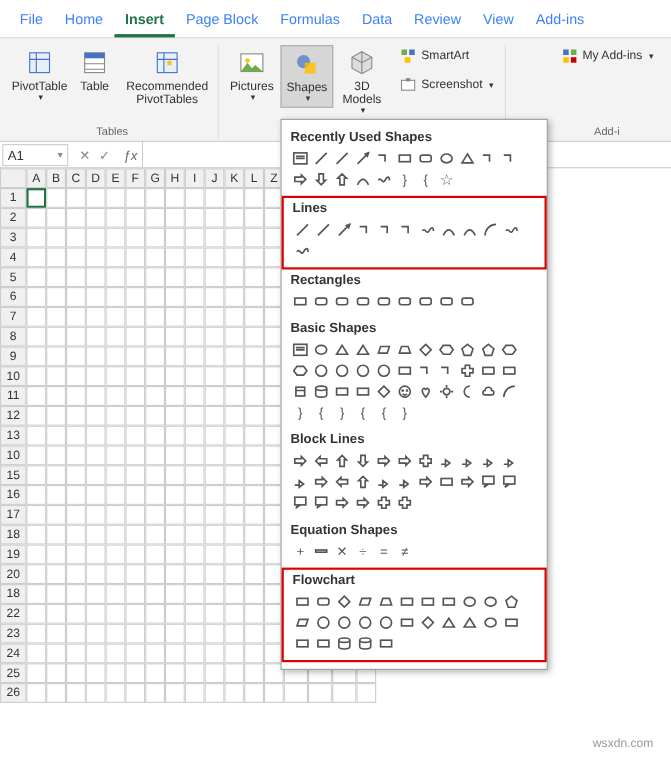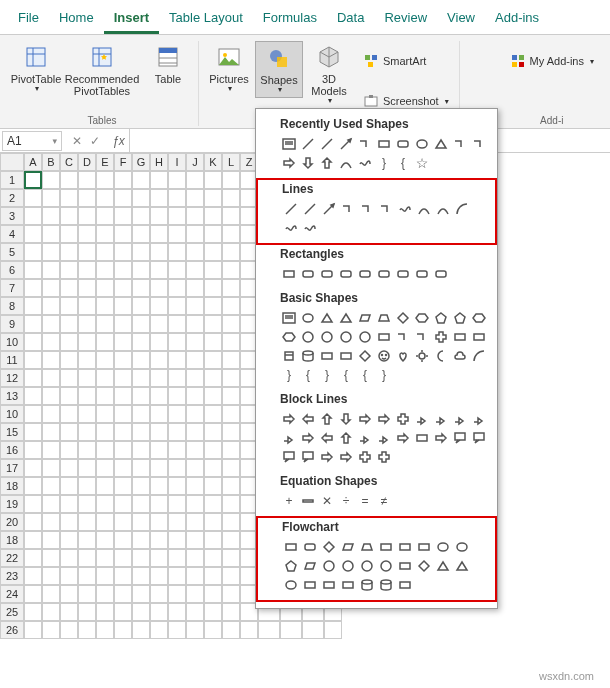--- a/index.html
+++ b/index.html
@@ -1,35 +1,35 @@
 <!DOCTYPE html>
 <html><head>
 <meta charset="utf-8">
 <style>
 * { box-sizing: border-box; margin: 0; padding: 0; font-family: "Segoe UI", sans-serif; }
 body { background: #fff; width: 610px; height: 688px; overflow: hidden; font-size: 12px; color: #333; position: relative; }
 
 
 .tabs { display: flex; padding: 4px 8px 0 8px; gap: 0; font-size: 13px; border-bottom: 1px solid #ccc; }
-.tab { padding: 6px 10px; cursor: pointer; color: #0f766e; }
+.tab { padding: 6px 10px; cursor: pointer; color: #3b82f6; }
 .tab.active { color: #217346; border-bottom: 3px solid #217346; font-weight: 600; }
 
 
 .ribbon { display: flex; background: #f3f3f3; border-bottom: 1px solid #ccc; padding: 6px 6px 2px 6px; height: 94px; }
 .group { display: flex; flex-direction: column; align-items: center; border-right: 1px solid #ddd; padding: 0 6px; }
 .group:last-child { border-right: none; }
 .group-row { display: flex; align-items: flex-start; gap: 2px; }
 .bigbtn { display: flex; flex-direction: column; align-items: center; width: 48px; padding: 2px; font-size: 11px; cursor: pointer; text-align: center; line-height: 1.1; }
 .bigbtn.wide { width: 80px; }
 .bigbtn .ic { width: 28px; height: 28px; display: flex; align-items: center; justify-content: center; margin-bottom: 2px; }
 .bigbtn.sel { background: #d6d6d6; border: 1px solid #aaa; }
 .group-label { font-size: 10px; color: #666; margin-top: auto; padding-top: 2px; }
 .smallbtn { display: flex; align-items: center; gap: 4px; font-size: 11px; padding: 2px 4px; cursor: pointer; }
 .smallbtn .ic { width: 16px; height: 16px; display: flex; align-items: center; justify-content: center; }
-.stack { display: flex; flex-direction: column; gap: 20px; margin-top: 10px; }
+.stack { display: flex; flex-direction: column; gap: 6px; }
 .drop { font-size: 8px; margin-left: 2px; }
 
 
 .fbar { display: flex; align-items: center; border-bottom: 1px solid #ccc; height: 24px; font-size: 12px; }
 .namebox { width: 60px; border: 1px solid #ccc; margin: 2px; padding: 2px 4px; display: flex; align-items: center; justify-content: space-between; }
 .fbtns { display: flex; gap: 8px; padding: 0 8px; color: #888; }
 .fx { font-style: italic; color: #666; padding: 0 4px; }
 
 
 .sheet { display: flex; }
@@ -38,38 +38,38 @@
 .corner { width: 24px; height: 18px; }
 .colh { width: 18px; height: 18px; }
 .rowh { width: 24px; height: 18px; }
 .cell { width: 18px; height: 18px; background: #fff; }
 .cell.active { border: 2px solid #217346; }
 .gridrows { display: flex; flex-direction: column; }
 .gridrow { display: flex; }
 
 
 .shapes-dd { position: absolute; top: 108px; left: 255px; width: 243px; background: #fff; border: 1px solid #999; box-shadow: 2px 2px 6px rgba(0,0,0,.3); z-index: 10; padding: 6px 0 6px 0; }
-.dd-sect { padding: 2px 8px 6px 24px; }
+.dd-sect { padding: 2px 8px 6px 8px; }
 .dd-title { font-weight: 600; font-size: 12px; margin-bottom: 4px; }
 .dd-icons { display: flex; flex-wrap: wrap; gap: 1px; }
 .shapeic { width: 18px; height: 18px; display: flex; align-items: center; justify-content: center; color: #555; cursor: pointer; }
 .shapeic svg { stroke: #555; fill: none; stroke-width: 1.5; }
 .hl { border: 2px solid #d00; }
 
 
 .wm { position: absolute; bottom: 6px; right: 16px; font-size: 11px; color: #999; }
 </style>
 </head>
 <body>
 
 <div class="tabs">
   <div class="tab">File</div>
   <div class="tab">Home</div>
   <div class="tab active">Insert</div>
-  <div class="tab">Table Layout</div>
+  <div class="tab">Page Block</div>
   <div class="tab">Formulas</div>
   <div class="tab">Data</div>
   <div class="tab">Review</div>
   <div class="tab">View</div>
   <div class="tab">Add-ins</div>
 </div>
 
 <div class="ribbon">
   <div class="group">
     <div class="group-row">
@@ -77,42 +77,42 @@
         <div class="ic">
             <svg width="24" height="24" viewBox="0 0 24 24">
               <rect x="3" y="3" width="18" height="18" stroke="#4472C4" fill="#E7EFFA"></rect>
               <line x1="3" y1="9" x2="21" y2="9" stroke="#4472C4"></line>
               <line x1="9" y1="3" x2="9" y2="21" stroke="#4472C4"></line>
             </svg>
           </div>
         <span>PivotTable</span>
           <span class="drop">▾</span>
       </div>
+      <div class="bigbtn">
+        <div class="ic">
+            <svg width="24" height="24" viewBox="0 0 24 24">
+              <rect x="3" y="3" width="18" height="18" stroke="#888" fill="#fff"></rect>
+              <rect x="3" y="3" width="18" height="5" fill="#4472C4" stroke="none"></rect>
+              <line x1="3" y1="13" x2="21" y2="13" stroke="#888"></line>
+              <line x1="3" y1="18" x2="21" y2="18" stroke="#888"></line>
+            </svg>
+          </div>
+        <span>Table</span>
+      </div>
       <div class="bigbtn wide">
         <div class="ic">
             <svg width="24" height="24" viewBox="0 0 24 24">
               <rect x="3" y="3" width="18" height="18" stroke="#4472C4" fill="#E7EFFA"></rect>
               <line x1="3" y1="9" x2="21" y2="9" stroke="#4472C4"></line>
               <line x1="9" y1="3" x2="9" y2="21" stroke="#4472C4"></line>
               <path d="M14 4l2 4 4 .5-3 3 1 4-4-2-4 2 1-4-3-3 4-.5z" fill="#FFC000" stroke="none" transform="scale(0.5) translate(14 14)"></path>
             </svg>
           </div>
         <span style="white-space:pre-line">Recommended
 PivotTables</span>
-      </div>
-      <div class="bigbtn">
-        <div class="ic">
-            <svg width="24" height="24" viewBox="0 0 24 24">
-              <rect x="3" y="3" width="18" height="18" stroke="#888" fill="#fff"></rect>
-              <rect x="3" y="3" width="18" height="5" fill="#4472C4" stroke="none"></rect>
-              <line x1="3" y1="13" x2="21" y2="13" stroke="#888"></line>
-              <line x1="3" y1="18" x2="21" y2="18" stroke="#888"></line>
-            </svg>
-          </div>
-        <span>Table</span>
       </div>
     </div>
     <div class="group-label">Tables</div>
   </div>
 
   <div class="group">
     <div class="group-row">
       <div class="bigbtn">
         <div class="ic">
             <svg width="24" height="24" viewBox="0 0 24 24">

